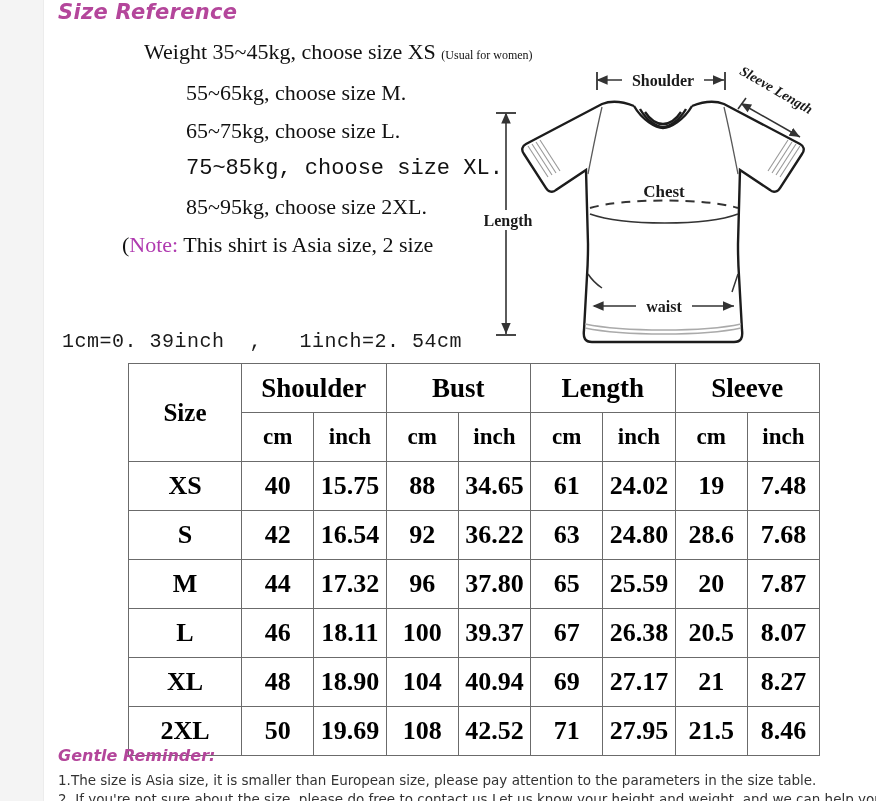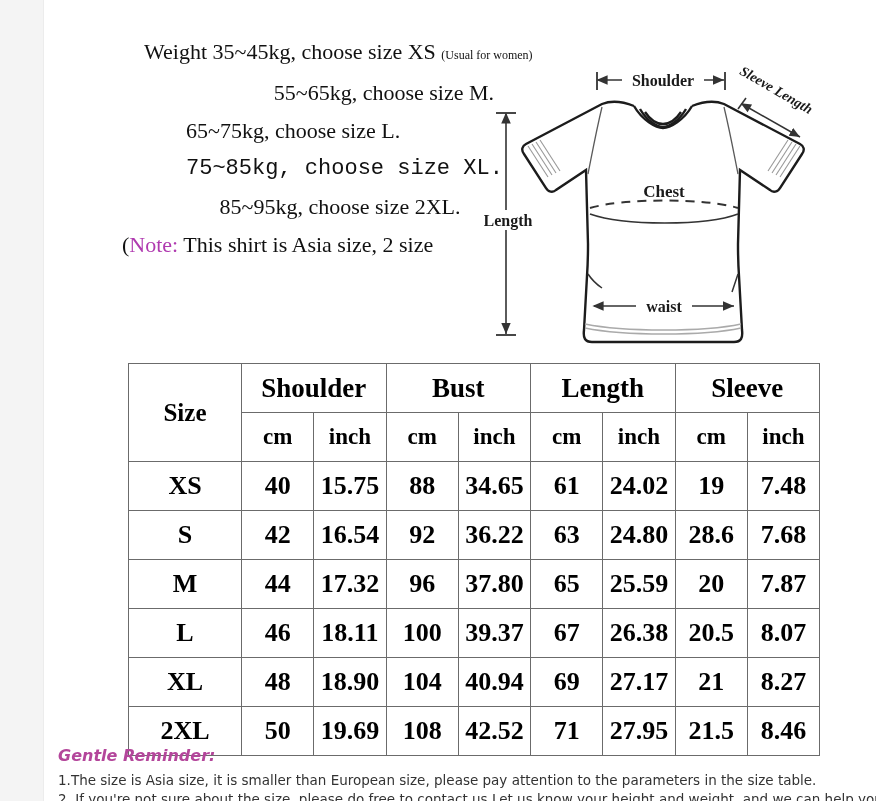--- a/index.html
+++ b/index.html
@@ -146,43 +146,45 @@
 </style>
 </head>
 <body>
 
 <div id="page">
 
   <div class="gutter"></div>
 
   <div class="content">
 
+    <div class="title">Size Reference</div>
 
     <div class="weights">
       <div class="wline" style="padding-left:100px;">
         <span>Weight 35~45kg, choose size XS</span>
         <span class="small">(Usual for women)</span>
       </div>
-      <div class="wline" style="padding-left:142px;text-align:right;">
+      <div class="wline" style="padding-left:142px;">
         <span>55~65kg, choose size M.</span>
       </div>
       <div class="wline" style="padding-left:142px;">
         <span>65~75kg, choose size L.</span>
       </div>
       <div class="wline" style="padding-left:142px;font-family:Liberation Mono, monospace;">
         <span>75~85kg, choose size XL.</span>
       </div>
-      <div class="wline" style="padding-left:142px;text-align:center;">
+      <div class="wline" style="padding-left:142px;">
         <span>85~95kg, choose size 2XL.</span>
       </div>
       <div class="wline" style="padding-left:78px;">
         <span>(</span><span class="note-word">Note:</span><span> This shirt is Asia size, 2 size</span>
       </div>
     </div>
 
+    <div class="conv">1cm=0. 39inch  ,   1inch=2. 54cm</div>
 
     <div class="diagram">
       <svg width="392" height="292" viewBox="0 0 392 292">
         <defs>
           <marker id="ah" markerWidth="8" markerHeight="8" refX="7" refY="3" orient="auto">
             <path d="M0,0 L7,3 L0,6 Z" fill="#333"></path>
           </marker>
           <marker id="ahs" markerWidth="8" markerHeight="8" refX="1" refY="3" orient="auto">
             <path d="M7,0 L0,3 L7,6 Z" fill="#333"></path>
           </marker>

